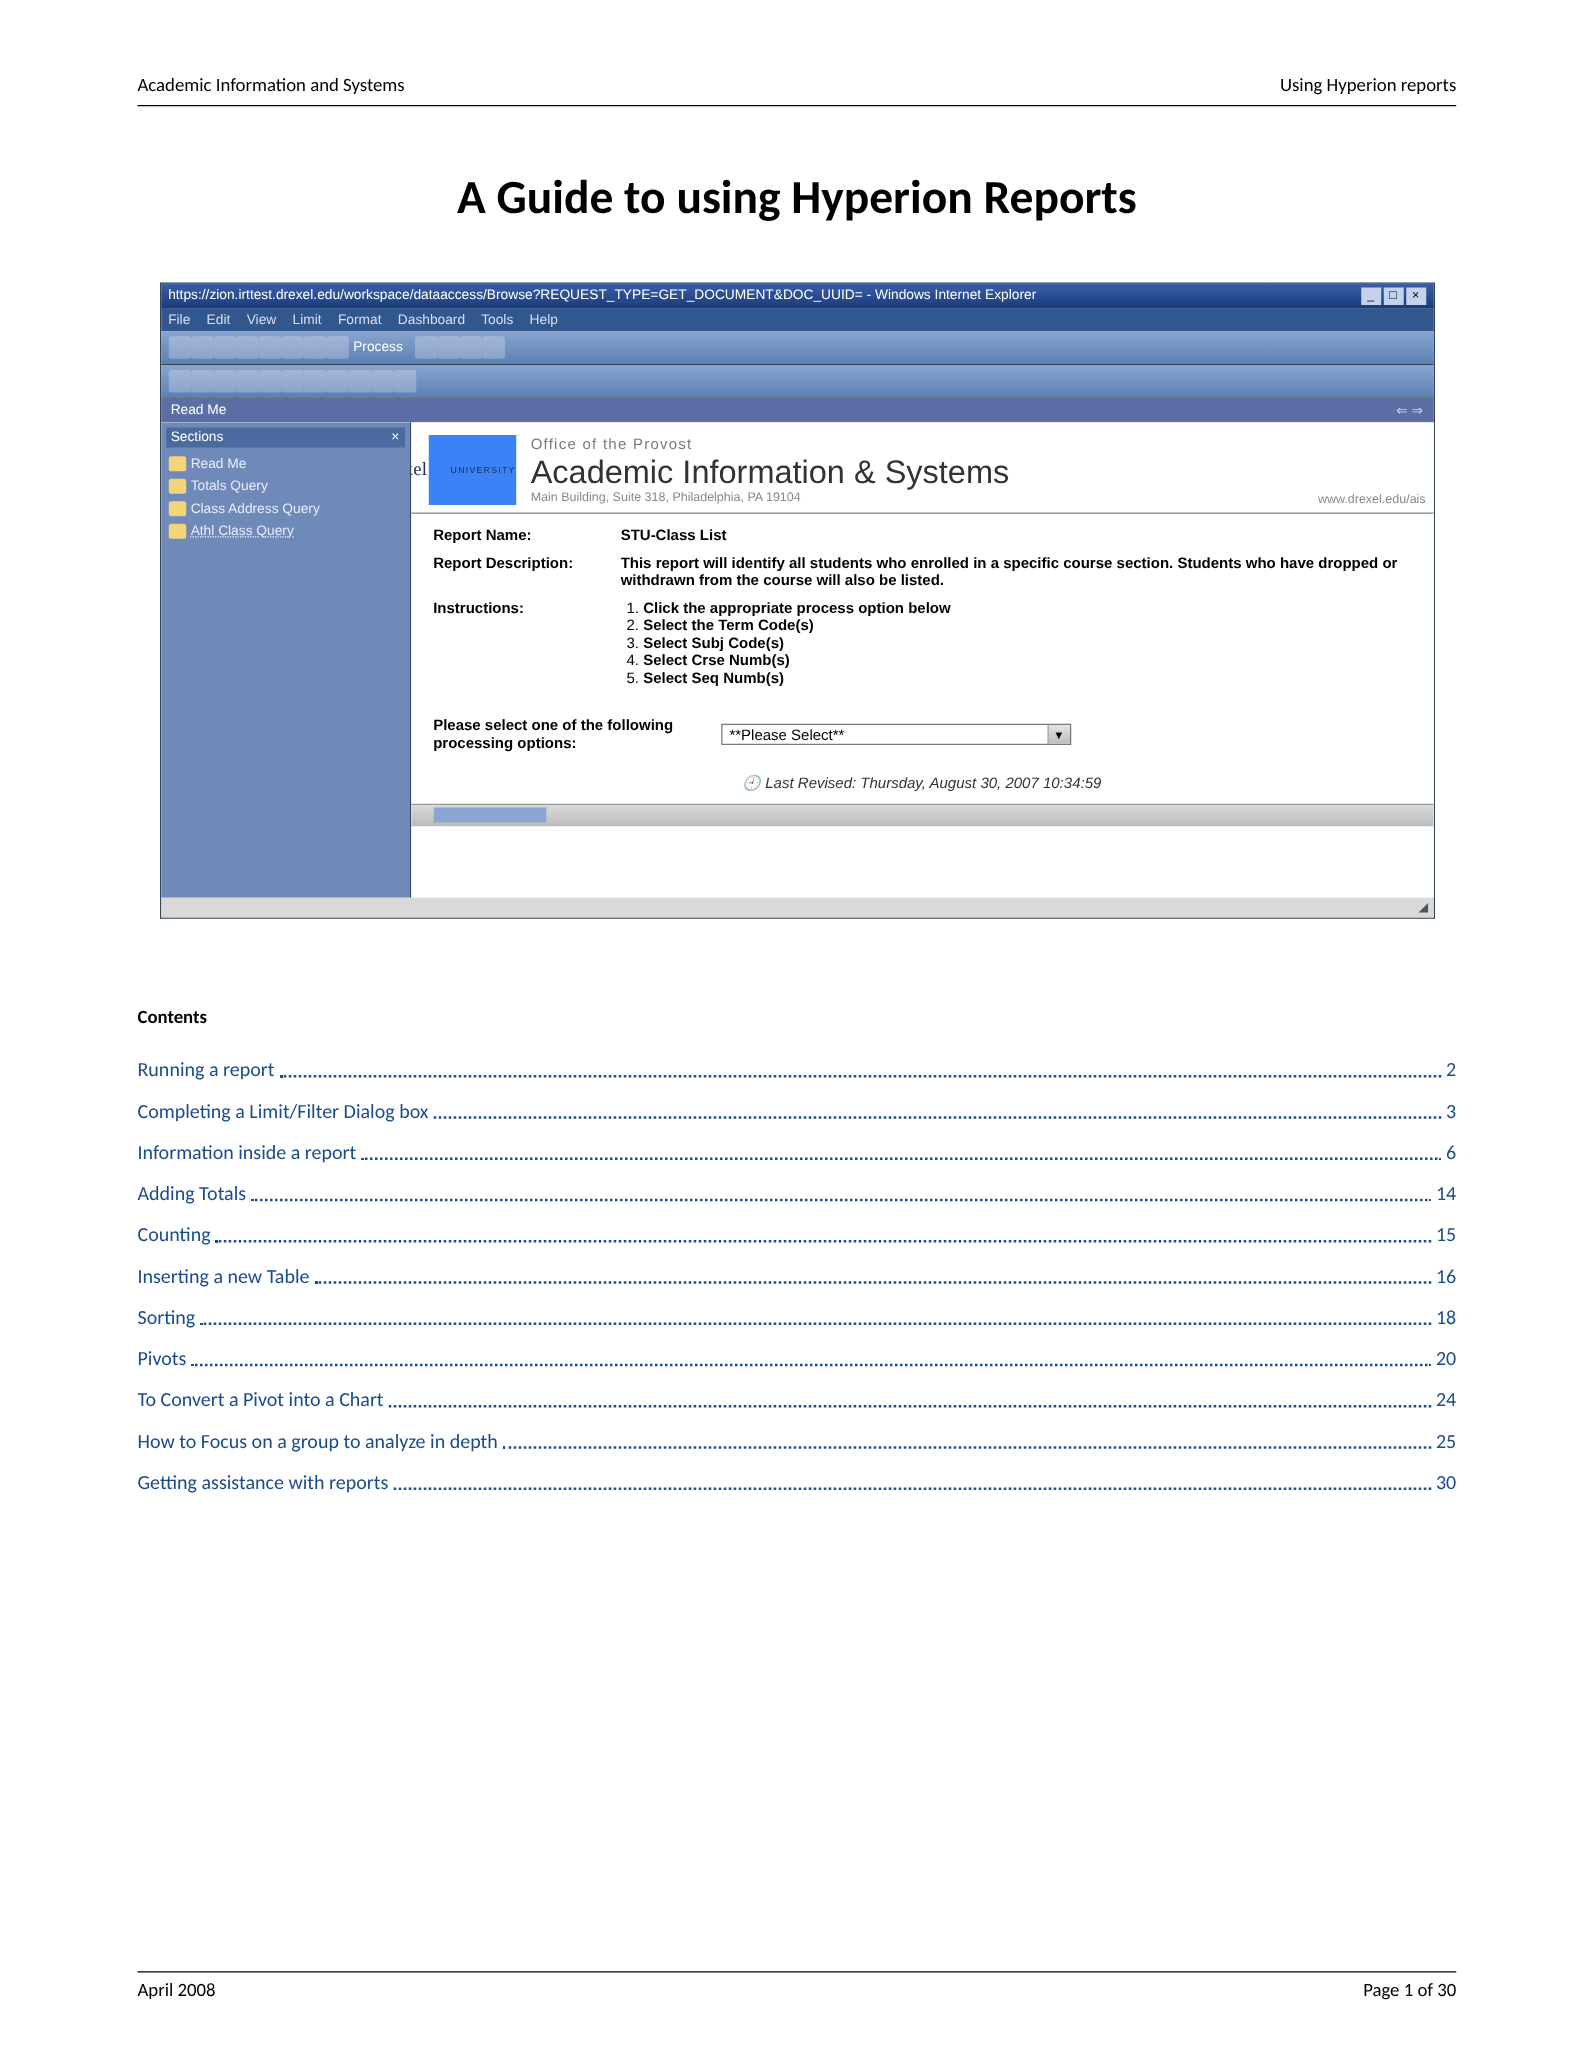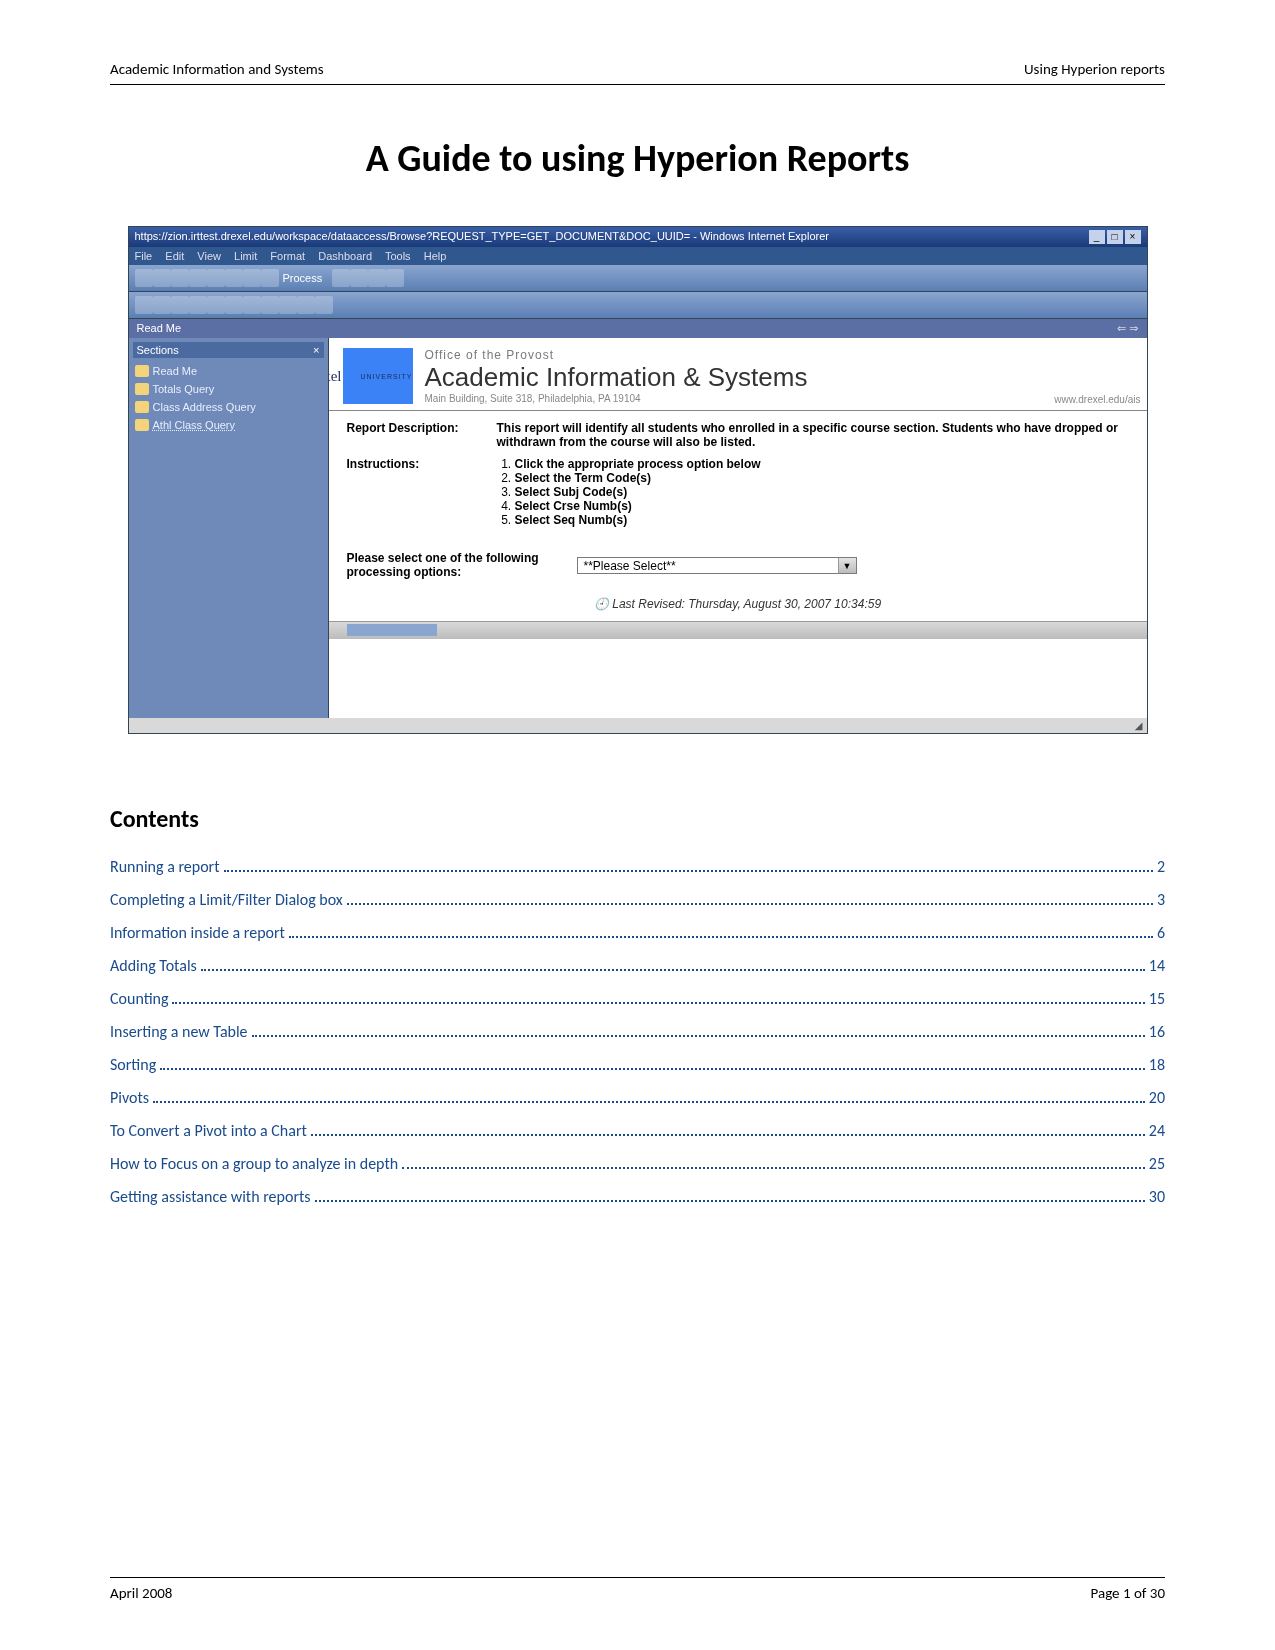--- a/index.html
+++ b/index.html
@@ -132,21 +132,21 @@
     text-align:center; line-height:16px; font-size:9px;
   }
   .revised { text-align:center; font-style:italic; font-size:12px; color:#333; padding:6px 0 10px; }
   .hscroll {
     height:18px; background:linear-gradient(#d9d9d9,#bcbcbc);
     border-top:1px solid #999; position:relative;
   }
   .hscroll .thumb { position:absolute; left:18px; top:2px; width:90px; height:12px; background:#8aa5cf; }
   .resize-grip { text-align:right; padding:2px 4px; background:#d9d9d9; font-size:10px; color:#555; }
 
-  h2.contents-h { font-size:24px; font-weight:700; margin:10px 0 24px 0; }
+  h2.contents-h { font-size:15px; font-weight:700; margin:10px 0 24px 0; }
   .toc { font-size:16px; color:#1a4b8c; }
   .toc-row {
     display:flex; align-items:flex-end; margin-bottom:14px; cursor:pointer;
   }
   .toc-row .label { white-space:nowrap; }
   .toc-row .dots {
     flex:1; border-bottom:2px dotted #1a4b8c; margin:0 4px 4px 4px;
   }
   .toc-row .pg { white-space:nowrap; }
 
@@ -260,20 +260,24 @@
         </div>
         <div class="hdr-texts">
           <div class="office">Office of the Provost</div>
           <div class="ais">Academic Information &amp; Systems</div>
           <div class="addr">Main Building, Suite 318, Philadelphia, PA 19104</div>
         </div>
         <div class="hdr-link">www.drexel.edu/ais</div>
       </div>
 
       <div class="fields">
+        <div class="field-row">
+          <div class="lbl">Report Name:</div>
+          <div class="val"><b>STU-Class List</b></div>
+        </div>
         <div class="field-row">
           <div class="lbl">Report Description:</div>
           <div class="val"><b>This report will identify all students who enrolled in a specific course section. Students who have dropped or withdrawn from the course will also be listed.</b></div>
         </div>
         <div class="field-row">
           <div class="lbl">Instructions:</div>
           <div class="val">
             <ol>
               <li><b>Click the appropriate process option below</b></li>
               <li><b>Select the Term Code(s)</b></li>

